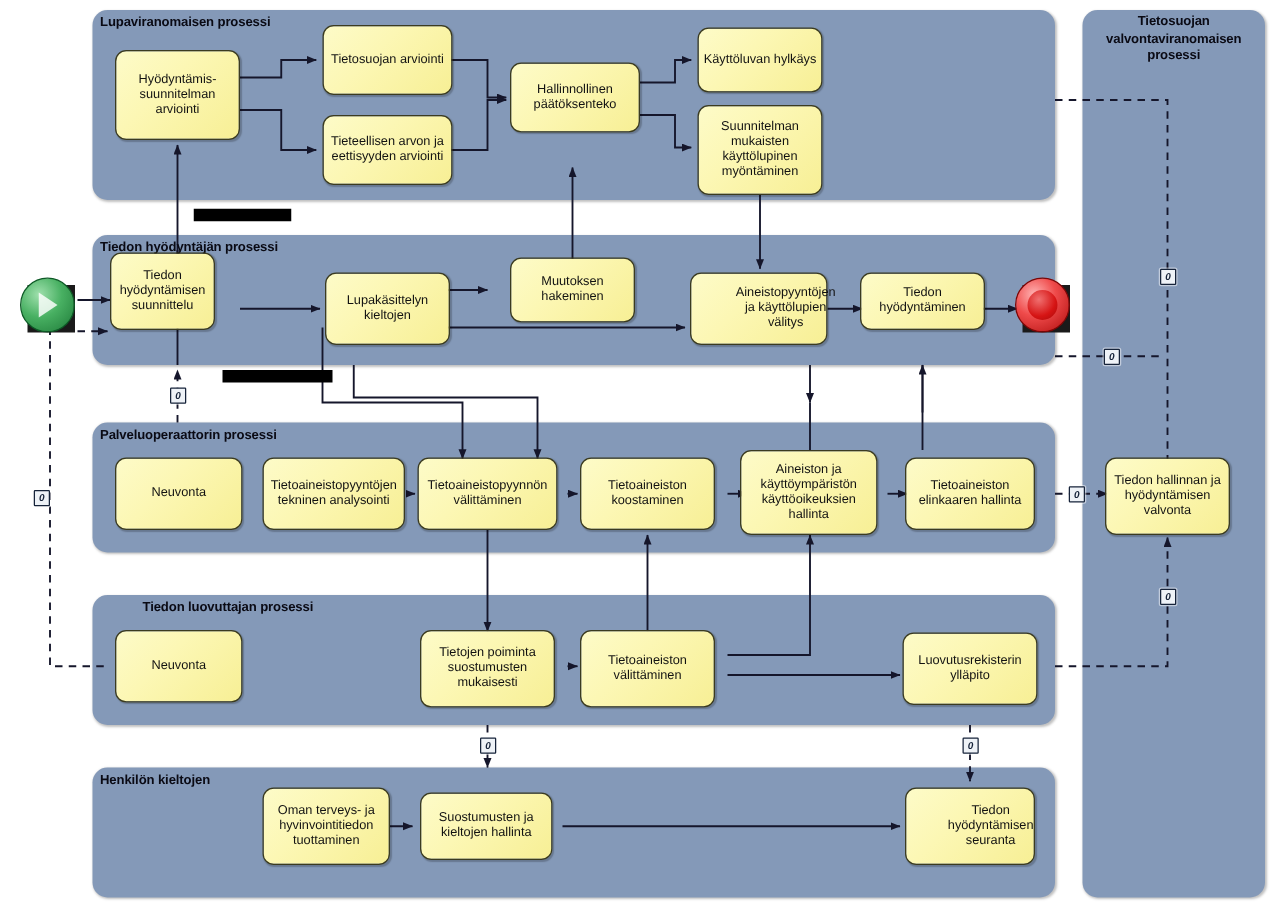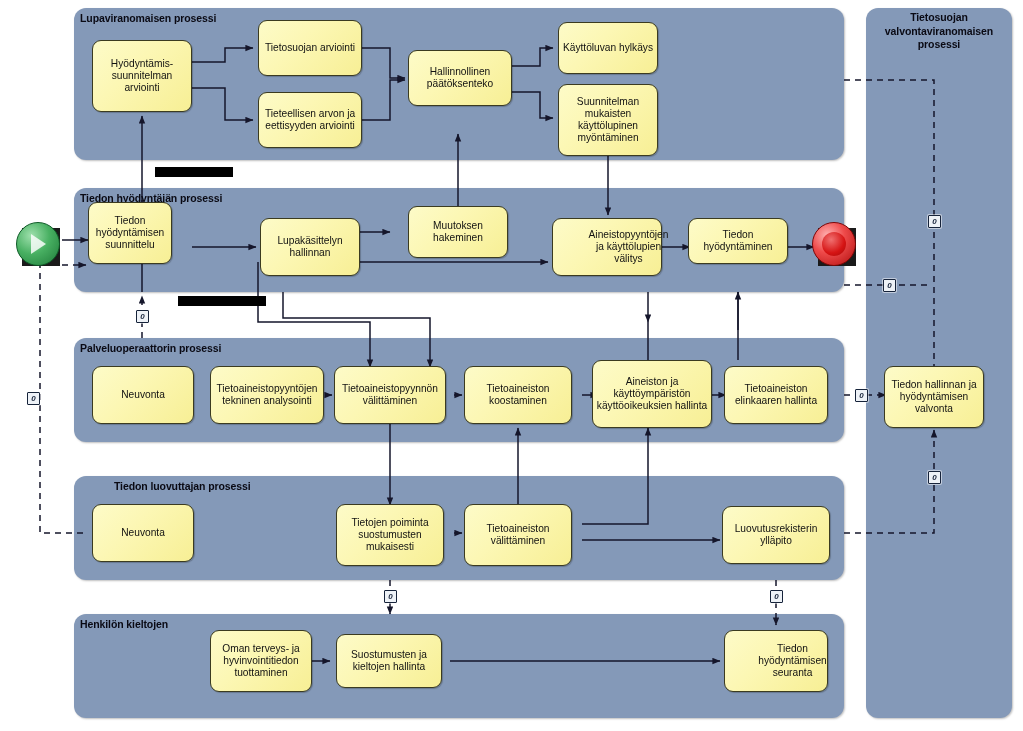--- a/index.html
+++ b/index.html
@@ -130,30 +130,30 @@
   <div class="redact" style="left:178px;top:296px;width:88px;height:10px;"></div>
 
   <div class="task" style="left:92px;top:40px;width:100px;height:72px;">Hyödyntämis- suunnitelman arviointi</div>
   <div class="task" style="left:258px;top:20px;width:104px;height:56px;">Tietosuojan arviointi</div>
   <div class="task" style="left:258px;top:92px;width:104px;height:56px;">Tieteellisen arvon ja eettisyyden arviointi</div>
   <div class="task" style="left:408px;top:50px;width:104px;height:56px;">Hallinnollinen päätöksenteko</div>
   <div class="task" style="left:558px;top:22px;width:100px;height:52px;">Käyttöluvan hylkäys</div>
   <div class="task" style="left:558px;top:84px;width:100px;height:72px;">Suunnitelman mukaisten käyttölupinen myöntäminen</div>
 
   <div class="task" style="left:88px;top:202px;width:84px;height:62px;">Tiedon hyödyntämisen suunnittelu</div>
-  <div class="task" style="left:260px;top:218px;width:100px;height:58px;">Lupakäsittelyn hallinnan</div>
+  <div class="task" style="left:260px;top:218px;width:100px;height:58px;">Lupakäsittelyn kieltojen</div>
   <div class="task" style="left:408px;top:206px;width:100px;height:52px;">Muutoksen hakeminen</div>
   <div class="task" style="left:552px;top:218px;width:110px;height:58px;padding-left:46px;">Aineistopyyntöjen ja käyttölupien välitys</div>
   <div class="task" style="left:688px;top:218px;width:100px;height:46px;">Tiedon hyödyntäminen</div>
 
   <div class="task" style="left:92px;top:366px;width:102px;height:58px;">Neuvonta</div>
   <div class="task" style="left:210px;top:366px;width:114px;height:58px;">Tietoaineistopyyntöjen tekninen analysointi</div>
   <div class="task" style="left:334px;top:366px;width:112px;height:58px;">Tietoaineistopyynnön välittäminen</div>
   <div class="task" style="left:464px;top:366px;width:108px;height:58px;">Tietoaineiston koostaminen</div>
-  <div class="task" style="left:592px;top:360px;width:120px;height:68px;">Aineiston ja käyttöympäristön käyttöoikeuksien hallinta</div>
+  <div class="task" style="left:592px;top:360px;width:110px;height:68px;">Aineiston ja käyttöympäristön käyttöoikeuksien hallinta</div>
   <div class="task" style="left:724px;top:366px;width:104px;height:58px;">Tietoaineiston elinkaaren hallinta</div>
 
   <div class="task" style="left:92px;top:504px;width:102px;height:58px;">Neuvonta</div>
   <div class="task" style="left:336px;top:504px;width:108px;height:62px;">Tietojen poiminta suostumusten mukaisesti</div>
   <div class="task" style="left:464px;top:504px;width:108px;height:62px;">Tietoaineiston välittäminen</div>
   <div class="task" style="left:722px;top:506px;width:108px;height:58px;">Luovutusrekisterin ylläpito</div>
 
   <div class="task" style="left:210px;top:630px;width:102px;height:62px;">Oman terveys- ja hyvinvointitiedon tuottaminen</div>
   <div class="task" style="left:336px;top:634px;width:106px;height:54px;text-align:center;">Suostumusten ja kieltojen hallinta</div>
   <div class="task" style="left:724px;top:630px;width:104px;height:62px;padding-left:36px;">Tiedon hyödyntämisen seuranta</div>

